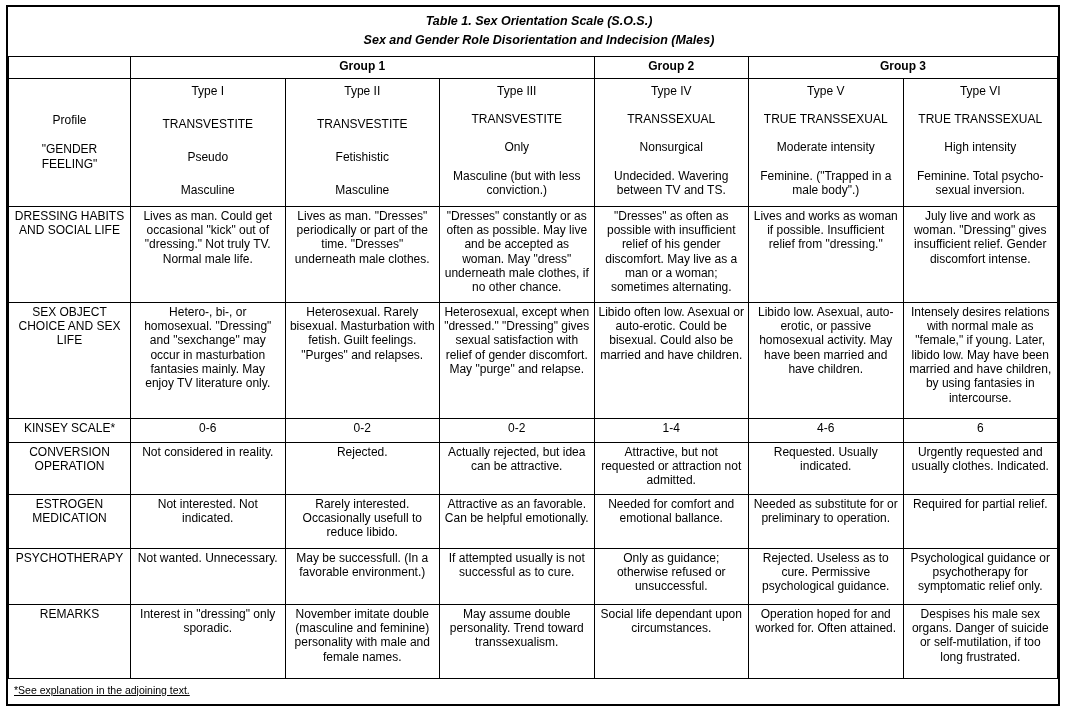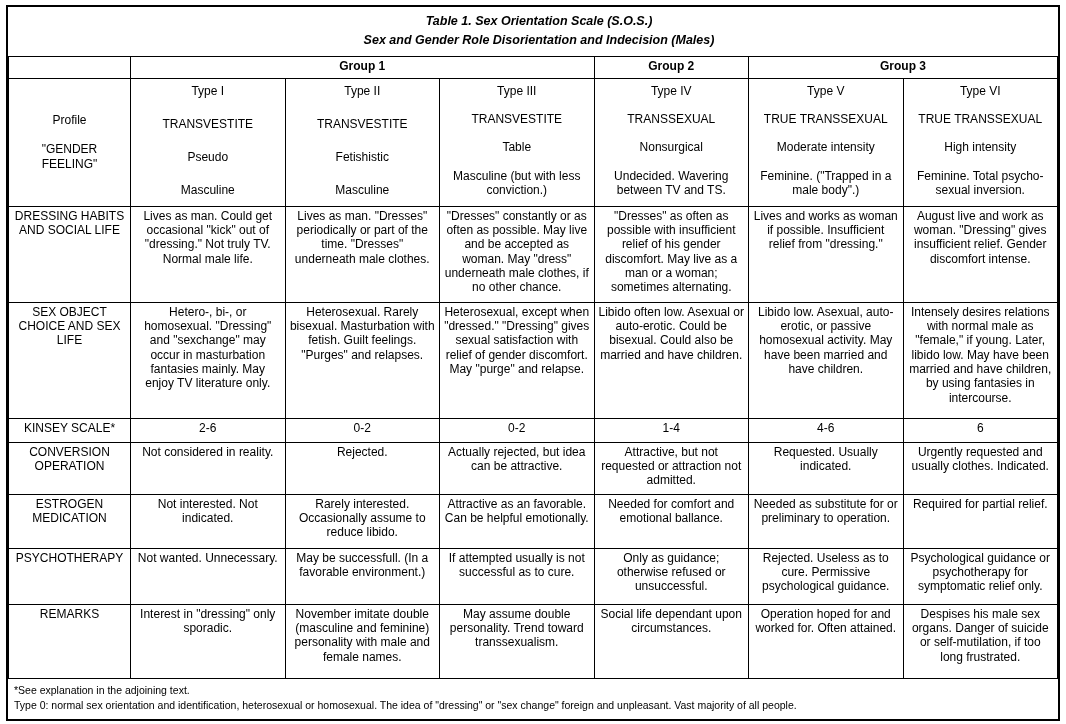--- a/index.html
+++ b/index.html
@@ -58,20 +58,21 @@
     flex-direction: column;
     justify-content: space-between;
     height: 120px;
     padding: 3px 0;
   }
   .footnotes {
     font-size: 10.5px;
     line-height: 1.45;
     text-align: left;
     padding: 4px 6px 6px 6px;
+    text-decoration: underline;
   }
 </style>
 </head>
 <body>
 
 <div class="page">
 
   <div class="title-block">
     <div>Table 1. Sex Orientation Scale (S.O.S.)</div>
     <div>Sex and Gender Role Disorientation and Indecision (Males)</div>
@@ -114,21 +115,21 @@
           <div>Type II</div>
           <div>TRANSVESTITE</div>
           <div>Fetishistic</div>
           <div>Masculine</div>
         </div>
       </td>
       <td>
         <div class="profile-stack">
           <div>Type III</div>
           <div>TRANSVESTITE</div>
-          <div>Table</div>
+          <div>Only</div>
           <div>Masculine (but with less conviction.)</div>
         </div>
       </td>
       <td>
         <div class="profile-stack">
           <div>Type IV</div>
           <div>TRANSSEXUAL</div>
           <div>Nonsurgical</div>
           <div>Undecided. Wavering between TV and TS.</div>
         </div>
@@ -151,57 +152,57 @@
       </td>
     </tr>
 
     <tr class="row-dressing">
       <td class="label-cell">DRESSING HABITS AND SOCIAL LIFE</td>
       <td>Lives as man. Could get occasional "kick" out of "dressing." Not truly TV. Normal male life.</td>
       <td>Lives as man. "Dresses" periodically or part of the time. "Dresses" underneath male clothes.</td>
       <td>"Dresses" constantly or as often as possible. May live and be accepted as woman. May "dress" underneath male clothes, if no other chance.</td>
       <td>"Dresses" as often as possible with insufficient relief of his gender discomfort. May live as a man or a woman; sometimes alternating.</td>
       <td>Lives and works as woman if possible. Insufficient relief from "dressing."</td>
-      <td>August live and work as woman. "Dressing" gives insufficient relief. Gender discomfort intense.</td>
+      <td>July live and work as woman. "Dressing" gives insufficient relief. Gender discomfort intense.</td>
     </tr>
 
     <tr class="row-sexobject">
       <td class="label-cell">SEX OBJECT CHOICE AND SEX LIFE</td>
       <td>Hetero-, bi-, or homosexual. "Dressing" and "sexchange" may occur in masturbation fantasies mainly. May enjoy TV literature only.</td>
       <td>Heterosexual. Rarely bisexual. Masturbation with fetish. Guilt feelings. "Purges" and relapses.</td>
       <td>Heterosexual, except when "dressed." "Dressing" gives sexual satisfaction with relief of gender discomfort. May "purge" and relapse.</td>
       <td>Libido often low. Asexual or auto-erotic. Could be bisexual. Could also be married and have children.</td>
       <td>Libido low. Asexual, auto-erotic, or passive homosexual activity. May have been married and have children.</td>
       <td>Intensely desires relations with normal male as "female," if young. Later, libido low. May have been married and have children, by using fantasies in intercourse.</td>
     </tr>
 
     <tr class="row-kinsey thick-top">
       <td class="label-cell">KINSEY SCALE*</td>
-      <td>2-6</td>
+      <td>0-6</td>
       <td>0-2</td>
       <td>0-2</td>
       <td>1-4</td>
       <td>4-6</td>
       <td>6</td>
     </tr>
 
     <tr class="row-conversion thick-top">
       <td class="label-cell">CONVERSION OPERATION</td>
       <td>Not considered in reality.</td>
       <td>Rejected.</td>
       <td>Actually rejected, but idea can be attractive.</td>
       <td>Attractive, but not requested or attraction not admitted.</td>
       <td>Requested. Usually indicated.</td>
       <td>Urgently requested and usually clothes. Indicated.</td>
     </tr>
 
     <tr class="row-estrogen thick-top">
       <td class="label-cell">ESTROGEN MEDICATION</td>
       <td>Not interested. Not indicated.</td>
-      <td>Rarely interested. Occasionally assume to reduce libido.</td>
+      <td>Rarely interested. Occasionally usefull to reduce libido.</td>
       <td>Attractive as an favorable. Can be helpful emotionally.</td>
       <td>Needed for comfort and emotional ballance.</td>
       <td>Needed as substitute for or preliminary to operation.</td>
       <td>Required for partial relief.</td>
     </tr>
 
     <tr class="row-psychotherapy">
       <td class="label-cell">PSYCHOTHERAPY</td>
       <td>Not wanted. Unnecessary.</td>
       <td>May be successfull. (In a favorable environment.)</td>
@@ -218,16 +219,15 @@
       <td>May assume double personality. Trend toward transsexualism.</td>
       <td>Social life dependant upon circumstances.</td>
       <td>Operation hoped for and worked for. Often attained.</td>
       <td>Despises his male sex organs. Danger of suicide or self-mutilation, if too long frustrated.</td>
     </tr>
   </tbody>
     </table>
 
   <div class="footnotes">
     <div>*See explanation in the adjoining text.</div>
-    <div>Type 0: normal sex orientation and identification, heterosexual or homosexual. The idea of "dressing" or "sex change" foreign and unpleasant. Vast majority of all people.</div>
   </div>
 
 </div>
 
 </body></html>

